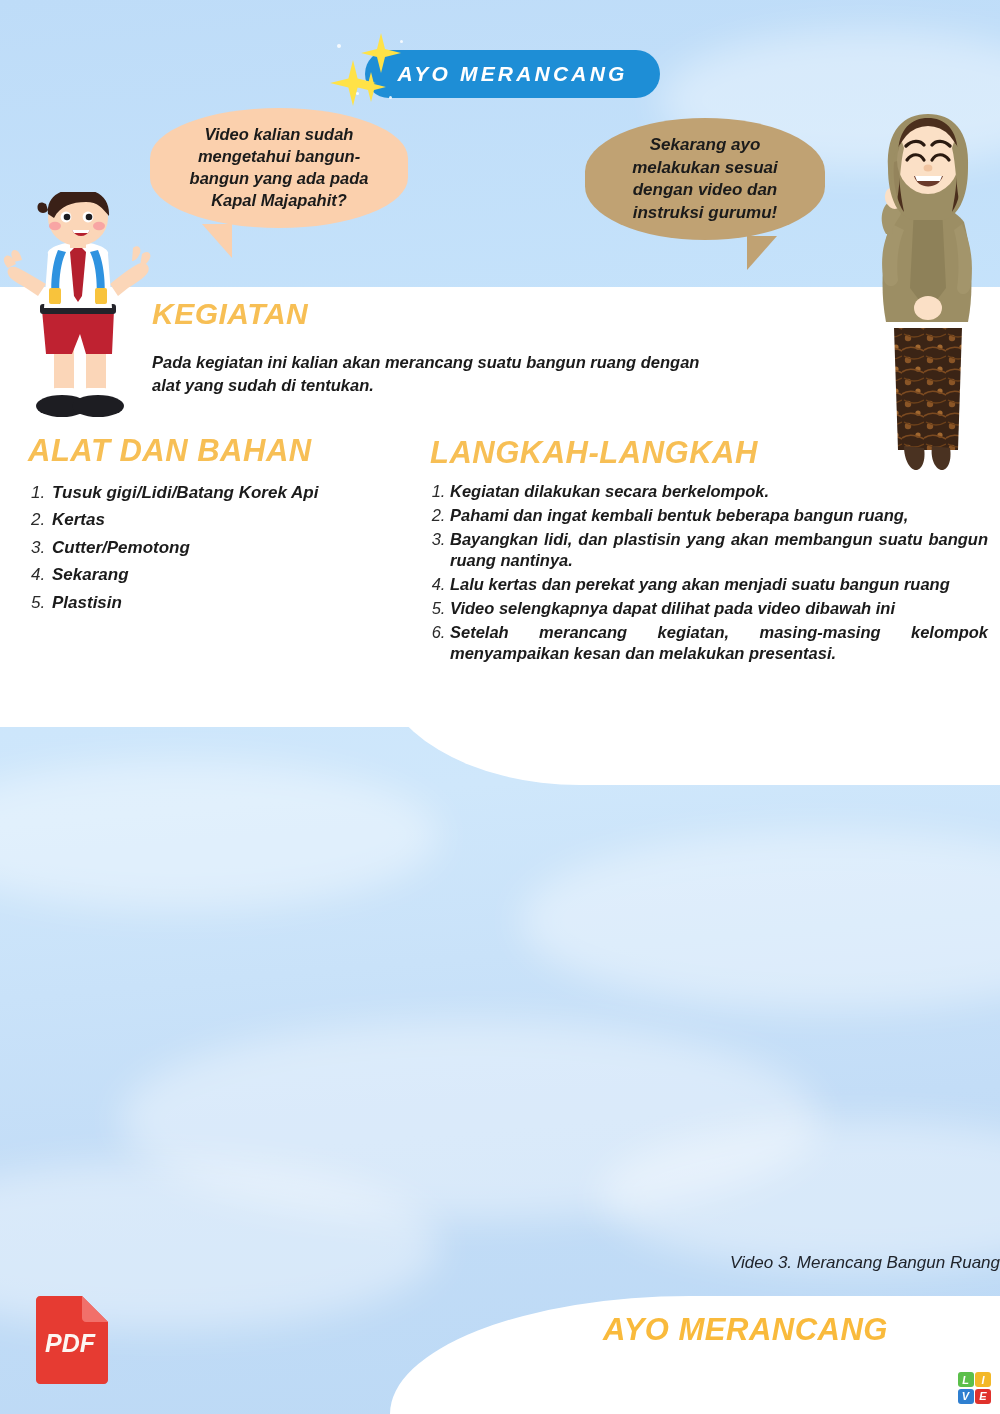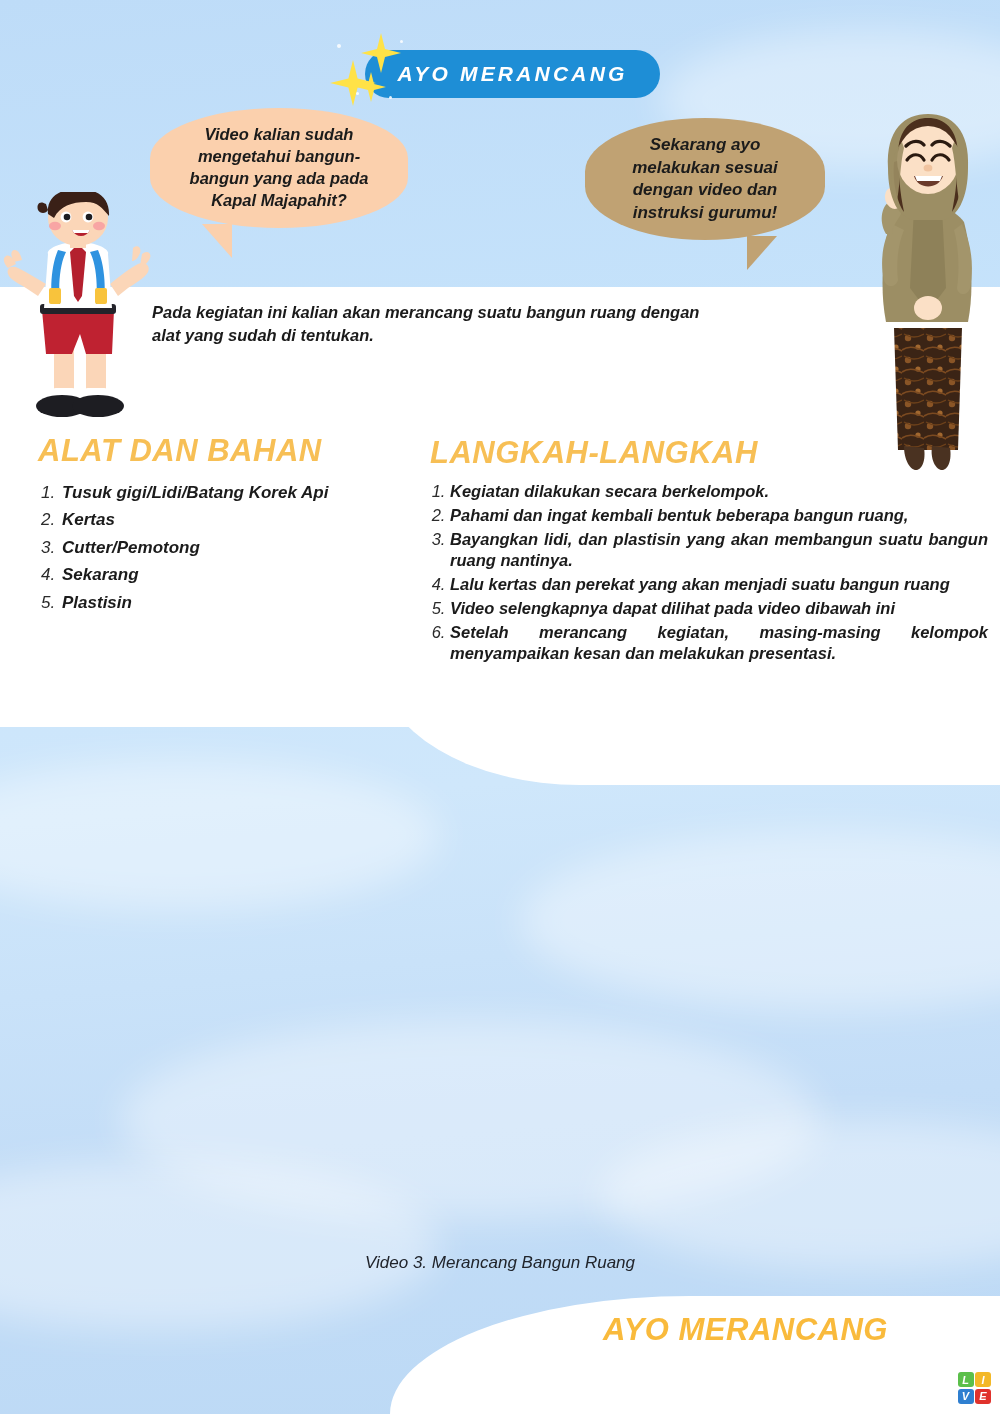--- a/index.html
+++ b/index.html
@@ -121,28 +121,28 @@
 
   
   #kegiatan-block { position: absolute; left: 152px; top: 297px; width: 580px; z-index: 4; }
   .head-orange {
     color: #f7bf55;
     font-weight: bold;
     letter-spacing: 0.5px;
   }
   #kegiatan-block .head-orange { font-size: 30px; }
   #kegiatan-desc {
-    margin-top: 4px;
+    margin-top: 20px;
     font-size: 16.5px;
     font-weight: bold;
     color: #1b1b1b;
     line-height: 1.42;
   }
 
-  #alat-block { position: absolute; left: 38px; top: 433px; width: 372px; z-index: 4; }
+  #alat-block { position: absolute; left: 28px; top: 433px; width: 372px; z-index: 4; }
   #alat-block .head-orange { font-size: 31px; }
   ol.lista {
     margin: 14px 0 0 22px;
     font-size: 17px;
     font-weight: bold;
     color: #1b1b1b;
   }
   ol.lista li { margin-bottom: 7px; padding-left: 2px; line-height: 1.2; }
   ol.lista li::marker { font-weight: normal; color: #2b2b2b; }
 
@@ -159,21 +159,21 @@
     line-height: 1.32;
     text-align: justify;
   }
   ol.listb li::marker { font-weight: normal; color: #2b2b2b; }
 
   
   #video-caption {
     position: absolute;
     left: 0; top: 1253px;
     width: 1000px;
-    text-align: center;
+    text-align: right;
     font-size: 17px;
     color: #20242b;
     z-index: 5;
   }
 
   
   #footer-curve {
     position: absolute;
     left: 390px; top: 1296px;
     width: 700px; height: 160px;
@@ -277,20 +277,21 @@
     <span>Video kalian sudah mengetahui bangun-bangun yang ada pada Kapal Majapahit?</span>
     <span class="tail"></span>
   </div>
 
   <div class="bubble" id="bubble-right">
     <span>Sekarang ayo melakukan sesuai dengan video dan instruksi gurumu!</span>
     <span class="tail"></span>
   </div>
 
   <div id="kegiatan-block">
+    <div class="head-orange">KEGIATAN</div>
     <div id="kegiatan-desc">Pada kegiatan ini kalian akan merancang suatu bangun ruang dengan alat yang sudah di tentukan.</div>
   </div>
 
   <div id="alat-block">
     <div class="head-orange">ALAT DAN BAHAN</div>
     <ol class="lista">
       <li>Tusuk gigi/Lidi/Batang Korek Api</li>
       <li>Kertas</li>
       <li>Cutter/Pemotong</li>
       <li>Sekarang</li>
@@ -426,14 +427,21 @@
 
   <div id="lw-logo">
     <div id="lw-tiles">
       <span class="t0">L</span>
       <span class="t1">I</span>
       <span class="t2">V</span>
       <span class="t3">E</span>
     </div>
   </div>
 
+  <div id="pdf-icon">
+    <svg viewBox="0 0 78 92">
+      <path d="M6 4 C6 1.8 7.8 0 10 0 L52 0 L78 26 L78 84 C78 86.2 76.2 88 74 88 L10 88 C7.8 88 6 86.2 6 84 Z" fill="#e63b32"></path>
+      <path d="M52 0 L78 26 L56 26 C53.8 26 52 24.2 52 22 Z" fill="#f1706a"></path>
+      <text x="40" y="56" font-family="Liberation Sans, sans-serif" font-size="25" font-weight="bold" fill="#fdf6f2" text-anchor="middle">PDF</text>
+    </svg>
+  </div>
 
 </div>
 
 </body></html>

